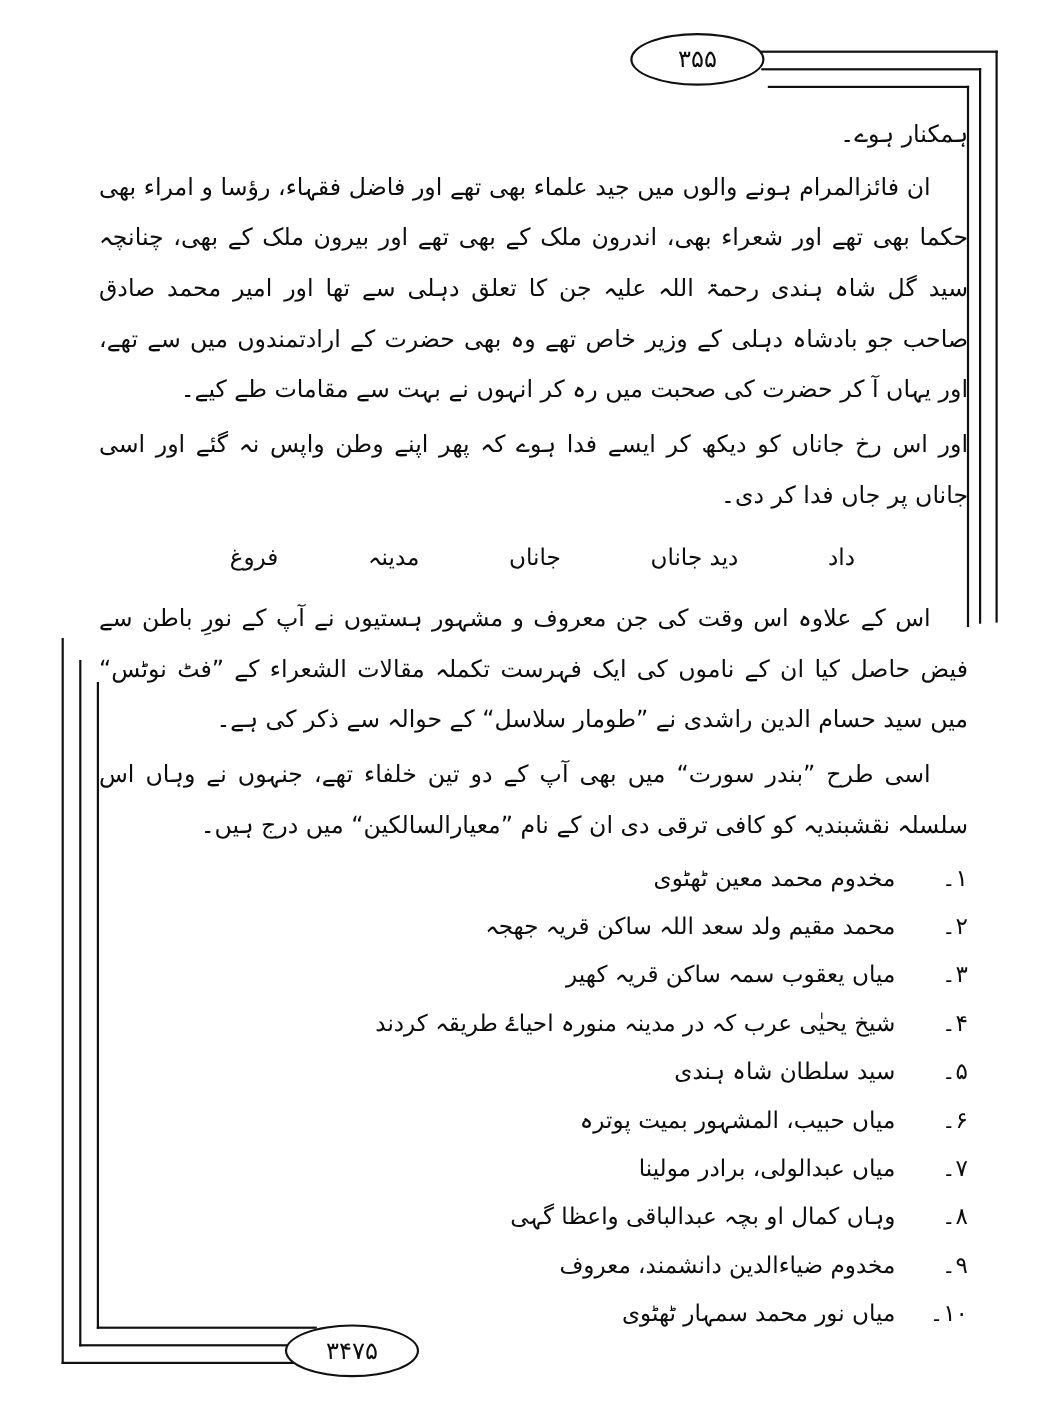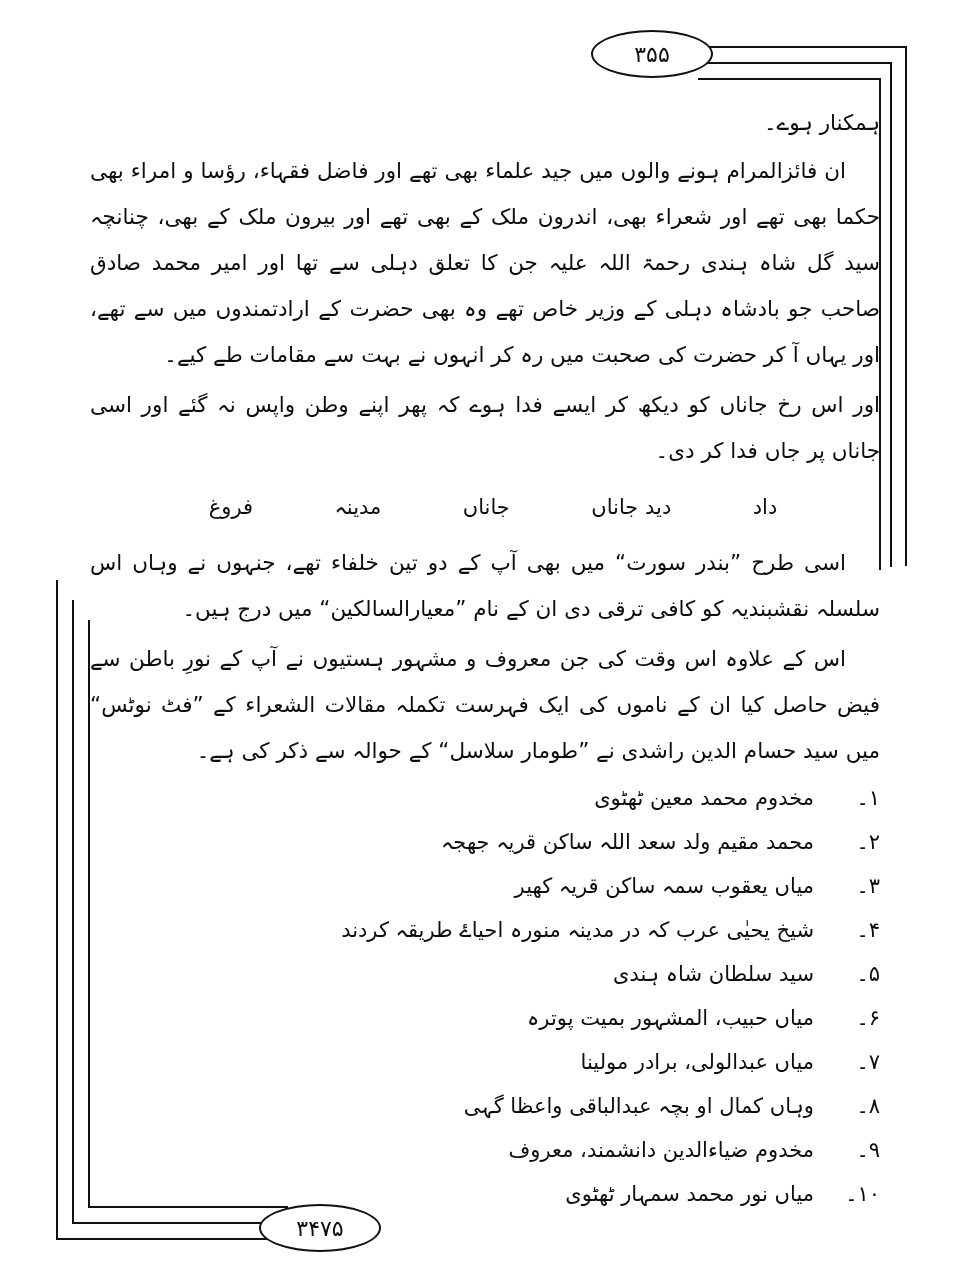--- a/index.html
+++ b/index.html
@@ -46,21 +46,21 @@
     border-radius: 50%;
     display: flex;
     align-items: center;
     justify-content: center;
     background: #fff;
     font-size: 22px;
     letter-spacing: 1px;
     font-family: "DejaVu Sans", sans-serif;
   }
   .oval-top {
-    left: 591px; top: 30px; width: 118px; height: 44px;
+    left: 573px; top: 30px; width: 118px; height: 44px;
   }
   .oval-bottom {
     left: 259px; top: 1204px; width: 118px; height: 44px;
   }
 
   
   .body {
     position: absolute;
     left: 90px;
     top: 100px;
@@ -155,22 +155,22 @@
     <p class="para no-indent">اور اس رخ جاناں کو دیکھ کر ایسے فدا ہوے کہ پھر اپنے وطن واپس نہ گئے اور اسی جاناں پر جاں فدا کر دی۔</p>
 
     <div class="verse">
       <span>فروغ</span>
       <span>مدینہ</span>
       <span>جاناں</span>
       <span>دید جاناں</span>
       <span>داد</span>
     </div>
 
+    <p class="para">اس کے علاوہ اس وقت کی جن معروف و مشہور ہستیوں نے آپ کے نورِ باطن سے فیض حاصل کیا ان کے ناموں کی ایک فہرست تکملہ مقالات الشعراء کے ”فٹ نوٹس“ میں سید حسام الدین راشدی نے ”طومار سلاسل“ کے حوالہ سے ذکر کی ہے۔</p>
     <p class="para">اسی طرح ”بندر سورت“ میں بھی آپ کے دو تین خلفاء تھے، جنہوں نے وہاں اس سلسلہ نقشبندیہ کو کافی ترقی دی ان کے نام ”معیارالسالکین“ میں درج ہیں۔</p>
-    <p class="para">اس کے علاوہ اس وقت کی جن معروف و مشہور ہستیوں نے آپ کے نورِ باطن سے فیض حاصل کیا ان کے ناموں کی ایک فہرست تکملہ مقالات الشعراء کے ”فٹ نوٹس“ میں سید حسام الدین راشدی نے ”طومار سلاسل“ کے حوالہ سے ذکر کی ہے۔</p>
 
 
     <ul class="names">
       <li>
         <span class="num">۱۔</span>
         <span class="nm">مخدوم محمد معین ٹھٹوی</span>
       </li>
       <li>
         <span class="num">۲۔</span>
         <span class="nm">محمد مقیم ولد سعد اللہ ساکن قریہ جھجہ</span>

